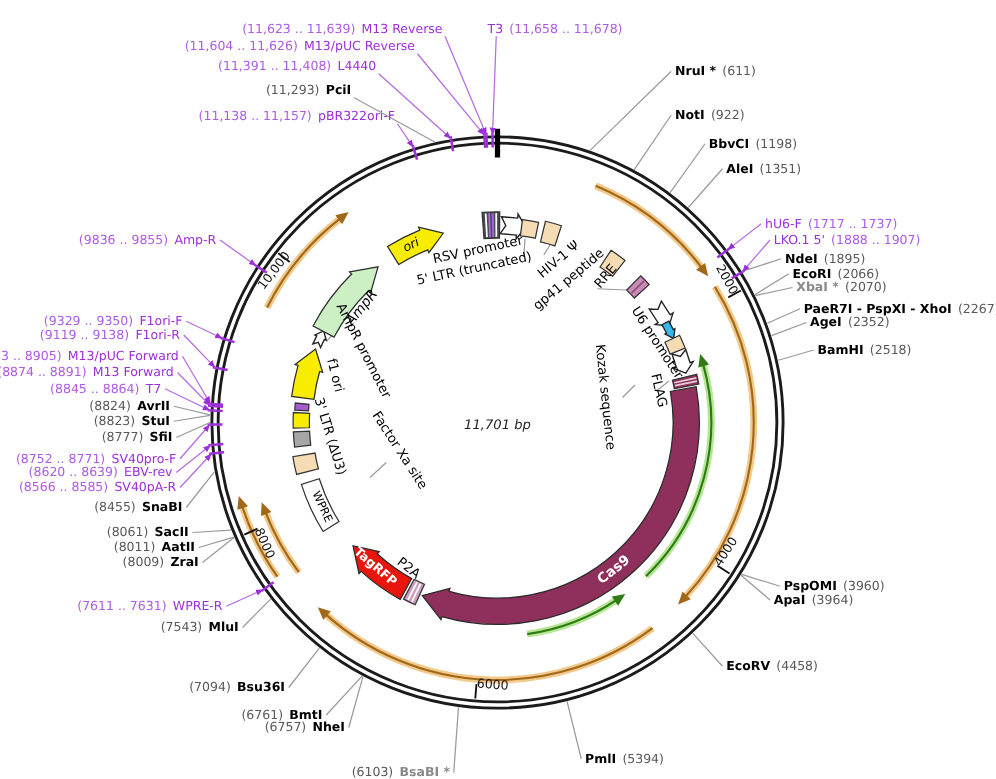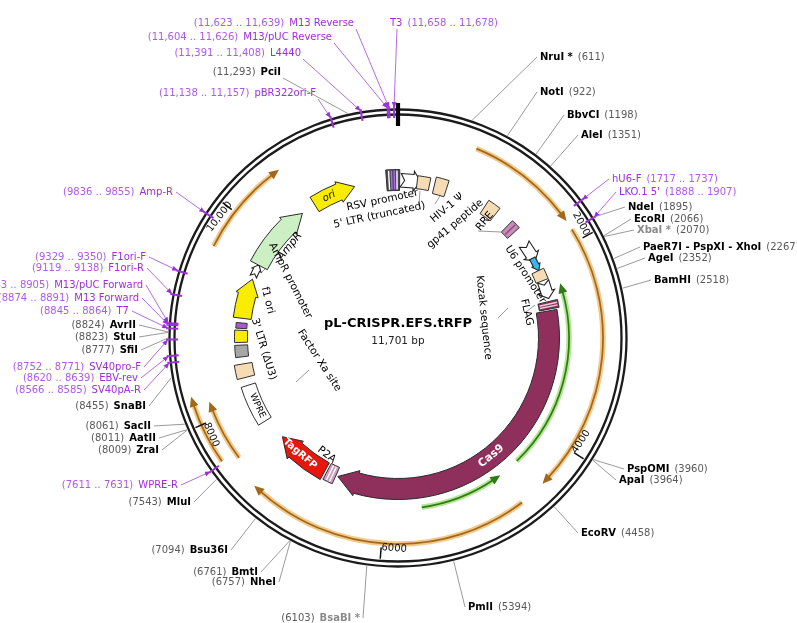--- a/index.html
+++ b/index.html
@@ -2,21 +2,21 @@
 <html><head>
 <meta charset="utf-8">
 <style>
   html,body{margin:0;padding:0;background:#fff;}
   #stage{position:relative;width:797px;height:623px;background:#fff;overflow:hidden;
          font-family:"DejaVu Sans","Liberation Sans",sans-serif;}
   #map-svg{position:absolute;left:0;top:0;}
   #center-title{position:absolute;left:398px;top:322px;transform:translate(-50%,-50%);
     font-size:13px;font-weight:bold;color:#000;white-space:nowrap;}
   #center-size{position:absolute;left:398px;top:340px;transform:translate(-50%,-50%);
-    font-size:10.5px;color:#222;white-space:nowrap;}
+    font-size:10.5px;color:#222;white-space:nowrap;font-style:italic;}
 </style>
 </head>
 <body>
 
 <div id="stage">
   <svg id="map-svg" width="797" height="623" viewBox="0 0 797 623">
       <g>
         <path d="M 213.64352150998286 246.08325049937932 A 206 206 0 0 1 272.5951456242035 174.5692119000056" fill="none" stroke="#F3C98B" stroke-width="5.5"></path>
         <path d="M 213.64352150998286 246.08325049937932 A 206 206 0 0 1 272.5951456242035 174.5692119000056" fill="none" stroke="#A06818" stroke-width="1.7"></path>
         <path d="M 8 0 L -2 4.5 L -2 -4.5 Z" fill="#A06818" transform="translate(272.5951456242035 174.5692119000056) rotate(322.5)"></path>
@@ -273,15 +273,14 @@
         <text x="138" y="381" font-family="&quot;DejaVu Sans&quot;,&quot;Liberation Sans&quot;,sans-serif" font-size="10" fill="#000" text-anchor="end"><tspan fill="#AE5BE4">(8620 .. 8639)</tspan><tspan fill="#9D2FD9"> EBV-rev</tspan></text>
         <text x="141" y="370" font-family="&quot;DejaVu Sans&quot;,&quot;Liberation Sans&quot;,sans-serif" font-size="10" fill="#000" text-anchor="end"><tspan fill="#AE5BE4">(8752 .. 8771)</tspan><tspan fill="#9D2FD9"> SV40pro-F</tspan></text>
         <text x="129" y="314" font-family="&quot;DejaVu Sans&quot;,&quot;Liberation Sans&quot;,sans-serif" font-size="10" fill="#000" text-anchor="end"><tspan fill="#AE5BE4">(8845 .. 8864)</tspan><tspan fill="#9D2FD9"> T7</tspan></text>
         <text x="139" y="301" font-family="&quot;DejaVu Sans&quot;,&quot;Liberation Sans&quot;,sans-serif" font-size="10" fill="#000" text-anchor="end"><tspan fill="#AE5BE4">(8874 .. 8891)</tspan><tspan fill="#9D2FD9"> M13 Forward</tspan></text>
         <text x="143" y="288" font-family="&quot;DejaVu Sans&quot;,&quot;Liberation Sans&quot;,sans-serif" font-size="10" fill="#000" text-anchor="end"><tspan fill="#AE5BE4">(8883 .. 8905)</tspan><tspan fill="#9D2FD9"> M13/pUC Forward</tspan></text>
         <text x="144" y="271" font-family="&quot;DejaVu Sans&quot;,&quot;Liberation Sans&quot;,sans-serif" font-size="10" fill="#000" text-anchor="end"><tspan fill="#AE5BE4">(9119 .. 9138)</tspan><tspan fill="#9D2FD9"> F1ori-R</tspan></text>
         <text x="146" y="260" font-family="&quot;DejaVu Sans&quot;,&quot;Liberation Sans&quot;,sans-serif" font-size="10" fill="#000" text-anchor="end"><tspan fill="#AE5BE4">(9329 .. 9350)</tspan><tspan fill="#9D2FD9"> F1ori-F</tspan></text>
         <text x="173" y="195" font-family="&quot;DejaVu Sans&quot;,&quot;Liberation Sans&quot;,sans-serif" font-size="10" fill="#000" text-anchor="end"><tspan fill="#AE5BE4">(9836 .. 9855)</tspan><tspan fill="#9D2FD9"> Amp-R</tspan></text>
       </g>
     </svg>
-  <div id="center-title">pL-CRISPR.EFS.tRFP</div>
   <div id="center-size">11,701 bp</div>
 </div>
 
 </body></html>

